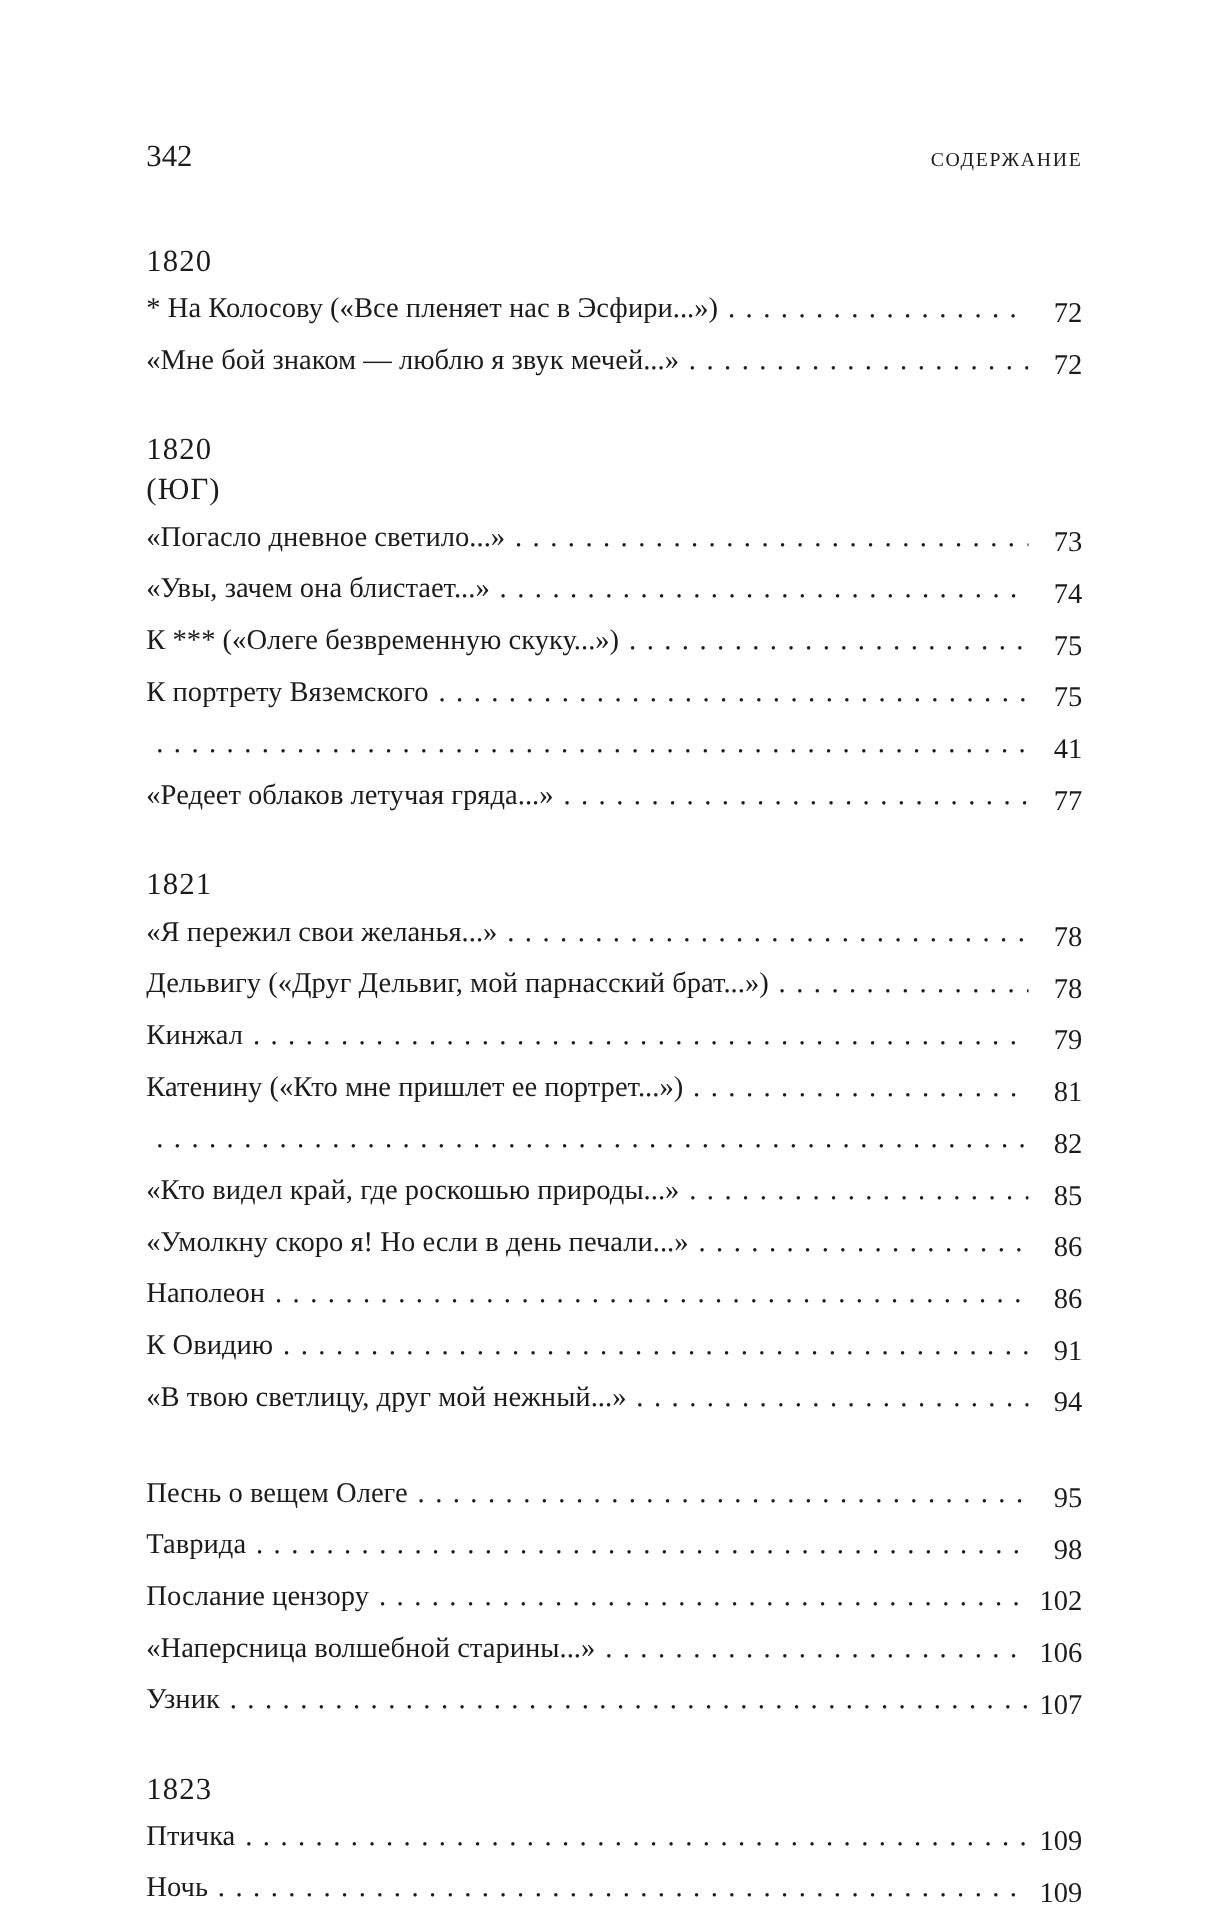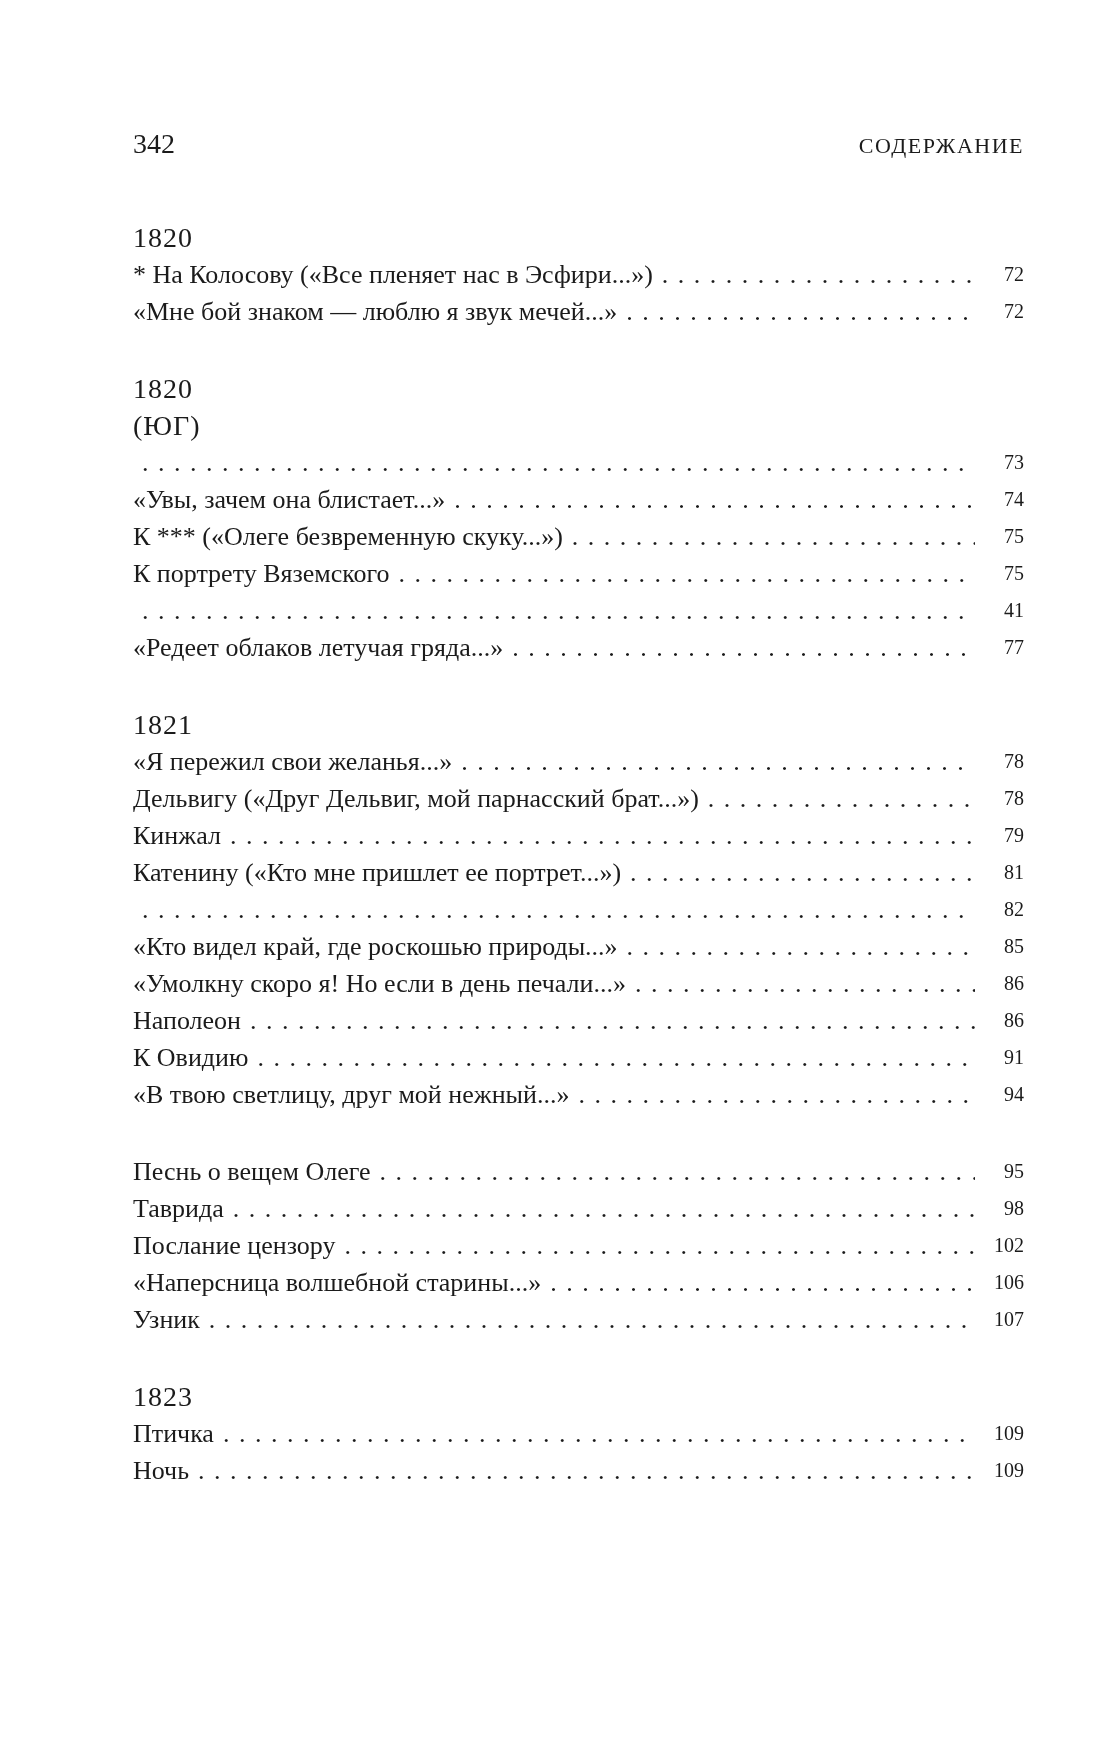--- a/index.html
+++ b/index.html
@@ -2,33 +2,33 @@
 <html lang="ru"><head>
 <meta charset="utf-8">
 <style>
   html, body { margin: 0; padding: 0; background: #ffffff; }
   .page {
     position: relative;
     width: 1100px;
     height: 1746px;
     box-sizing: border-box;
     background: #ffffff;
-    padding: 99px 76px 0 133px;
+    padding: 99px 116px 0 133px;
     font-family: "Liberation Serif", "DejaVu Serif", serif;
     color: #1b1b1b;
     overflow: hidden;
   }
   .pagehead {
     display: flex;
     justify-content: space-between;
     align-items: baseline;
     line-height: 37px;
   }
   .folio { font-size: 28px; }
-  .running { font-size: 22px; letter-spacing: 1.5px; margin-top: 28px; }
+  .running { font-size: 18px; letter-spacing: 1.5px; margin-top: 28px; }
 
   .section { margin-top: 40px; }
   .section.first { margin-top: 55px; }
   .section-title {
     text-align: left;
     font-size: 28px;
     line-height: 37px;
     letter-spacing: 1px;
   }
   .row {
@@ -40,21 +40,21 @@
   .title { flex: 0 0 auto; white-space: nowrap; }
   .spaced { letter-spacing: 3px; margin-left: 10px; }
   .leader {
     flex: 1 1 auto;
     min-width: 16px;
     overflow: hidden;
     white-space: nowrap;
     letter-spacing: 1.5px;
     margin: 0 3px 0 9px;
   }
-  .pg { flex: 0 0 auto; min-width: 46px; text-align: right; font-size: 20px; }
+  .pg { flex: 0 0 auto; min-width: 46px; text-align: right; font-size: 26px; margin-top: 10px; }
 </style>
 </head>
 <body>
 
 <div class="page">
   <header class="pagehead">
     <span class="folio">342</span>
     <span class="running">СОДЕРЖАНИЕ</span>
   </header>
 
@@ -73,20 +73,21 @@
           <span class="leader" aria-hidden="true">. . . . . . . . . . . . . . . . . . . . . . . . . . . . . . . . . . . . . . . . . . . . . . . . . . . . . . . . . . . . . . . . . . . . . . </span>
           <span class="pg">72</span>
         </div>
       </section>
       <section class="section">
         <div class="section-title">
           <div>1820</div>
           <div>(ЮГ)</div>
         </div>
         <div class="row">
+          <span class="title">«Погасло дневное светило...»</span>
           <span class="leader" aria-hidden="true">. . . . . . . . . . . . . . . . . . . . . . . . . . . . . . . . . . . . . . . . . . . . . . . . . . . . . . . . . . . . . . . . . . . . . . </span>
           <span class="pg">73</span>
         </div>
         <div class="row">
           <span class="title">«Увы, зачем она блистает...»</span>
           <span class="leader" aria-hidden="true">. . . . . . . . . . . . . . . . . . . . . . . . . . . . . . . . . . . . . . . . . . . . . . . . . . . . . . . . . . . . . . . . . . . . . . </span>
           <span class="pg">74</span>
         </div>
         <div class="row">
           <span class="title">К *** («Олеге безвременную скуку...»)</span>

